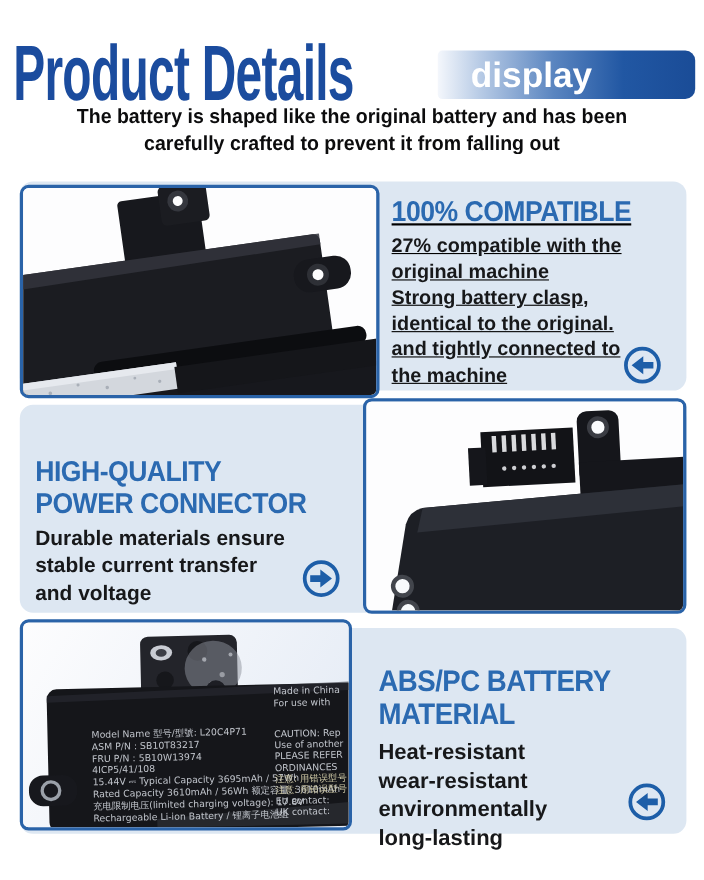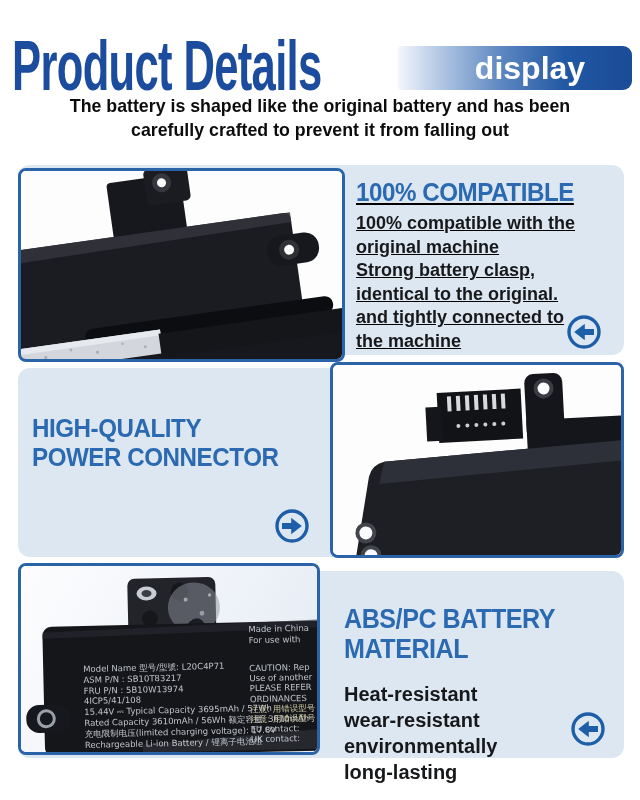--- a/index.html
+++ b/index.html
@@ -5,21 +5,21 @@
   html,body{margin:0;padding:0;background:#ffffff;}
   .page{position:relative;width:640px;height:800px;background:#ffffff;overflow:hidden;
         font-family:"Liberation Sans",sans-serif;}
 
   
   .title-wrap{position:absolute;left:12px;top:30px;white-space:nowrap;}
   .title-wrap span{display:inline-block;font-size:66px;font-weight:bold;color:#1b4c9e;
         letter-spacing:-1px;line-height:1;transform:scale(0.66,1.08);transform-origin:left top;}
   .badge{position:absolute;left:398px;top:46px;width:234px;height:44px;
         background:linear-gradient(90deg,#f4f7fc 0%,#b9cce6 16%,#5a85c0 45%,#2157a3 72%,#1a4c97 100%);
-        border-radius:4px 9px 9px 4px;display:flex;align-items:center;justify-content:center;}
+        border-radius:4px 9px 9px 4px;display:flex;align-items:center;justify-content:flex-start;}
   .badge span{font-size:32px;font-weight:bold;color:#ffffff;padding-left:30px;line-height:1;}
   .subtitle{position:absolute;left:0;top:94px;width:640px;text-align:center;font-size:18.5px;
         font-weight:bold;color:#0c0c0d;line-height:1.28;white-space:pre-line;
         transform:scaleX(0.96);transform-origin:center top;}
 
   
   .panel{position:absolute;left:18px;width:606px;background:#dde7f2;border-radius:12px;}
   .panel.p1{top:165px;height:190px;}
   .panel.p2{top:368px;height:189px;}
   .panel.p3{top:571px;height:187px;}
@@ -34,21 +34,21 @@
   .sec-text{position:absolute;}
   .sec-text h2{margin:0;font-size:26px;font-weight:bold;color:#2b6ab1;line-height:1.12;
         letter-spacing:-0.5px;white-space:pre-line;transform:scaleX(0.93);transform-origin:left top;}
   .sec-text p{margin:5px 0 0 0;font-size:18px;font-weight:bold;color:#17181a;line-height:23.5px;
         white-space:pre-line;}
   .t1{left:356px;top:178px;width:250px;text-decoration:underline;}
   .t2{left:32px;top:414px;width:300px;}
   .t2 p{font-size:19px;line-height:25px;}
   .t3{left:344px;top:604px;width:260px;}
   .t3 h2{font-size:27px;}
-  .t3 p{font-size:20px;line-height:26px;margin-top:17px;}
+  .t3 p{font-size:20px;line-height:26px;margin-top:7px;}
 
   .arrow{position:absolute;width:36px;height:36px;}
   .a1{left:566px;top:314px;}
   .a2{left:274px;top:508px;}
   .a3{left:570px;top:711px;}
 
   
   .label-overlay{position:absolute;left:0;top:0;width:100%;height:100%;
         transform:rotate(-1.3deg);font-family:"DejaVu Sans",sans-serif;}
   .label-overlay span{display:block;white-space:nowrap;}
@@ -98,21 +98,21 @@
         <circle cx="118" cy="173" r="1.5" fill="#a9afb8"></circle>
           <circle cx="8" cy="176" r="1.3" fill="#a9afb8"></circle>
 
         <rect x="-70" y="182" width="390" height="60" fill="#17181d"></rect>
         <rect x="133" y="162" width="190" height="24" fill="#15161a"></rect>
       </g>
     </svg>
   </div>
   <div class="sec-text t1">
     <h2>100% COMPATIBLE</h2>
-    <p>100% compatible with the
+    <p>27% compatible with the
 original machine
 Strong battery clasp,
 identical to the original.
 and tightly connected to
 the machine</p>
   </div>
   <div class="arrow a1">
     <svg viewBox="0 0 36 36" width="36" height="36">
       <circle cx="18" cy="18" r="15" fill="none" stroke="#1d5ea8" stroke-width="3.4"></circle>
       <path d="M28 15 h-9.2 V9.8 L8.2 18 l10.6 8.2 v-5.2 H28 z" fill="#1d5ea8"></path>
@@ -156,20 +156,23 @@
         <path d="M30 205 L310 196 L310 205 Z" fill="#14151a"></path>
 
         <circle cx="30" cy="162" r="8.5" fill="#f8fafc" stroke="#42454c" stroke-width="4"></circle>
         <circle cx="34" cy="185" r="8.5" fill="#f8fafc" stroke="#42454c" stroke-width="4"></circle>
       </g>
     </svg>
   </div>
   <div class="sec-text t2">
     <h2>HIGH-QUALITY
 POWER CONNECTOR</h2>
+    <p>Durable materials ensure
+stable current transfer
+and voltage</p>
   </div>
   <div class="arrow a2">
     <svg viewBox="0 0 36 36" width="36" height="36">
       <circle cx="18" cy="18" r="15" fill="none" stroke="#1d5ea8" stroke-width="3.4"></circle>
       <path d="M8 15 h9.2 V9.8 L27.8 18 l-10.6 8.2 v-5.2 H8 z" fill="#1d5ea8"></path>
     </svg>
   </div>
 
   <div class="panel p3"></div>
   <div class="photo ph3">

